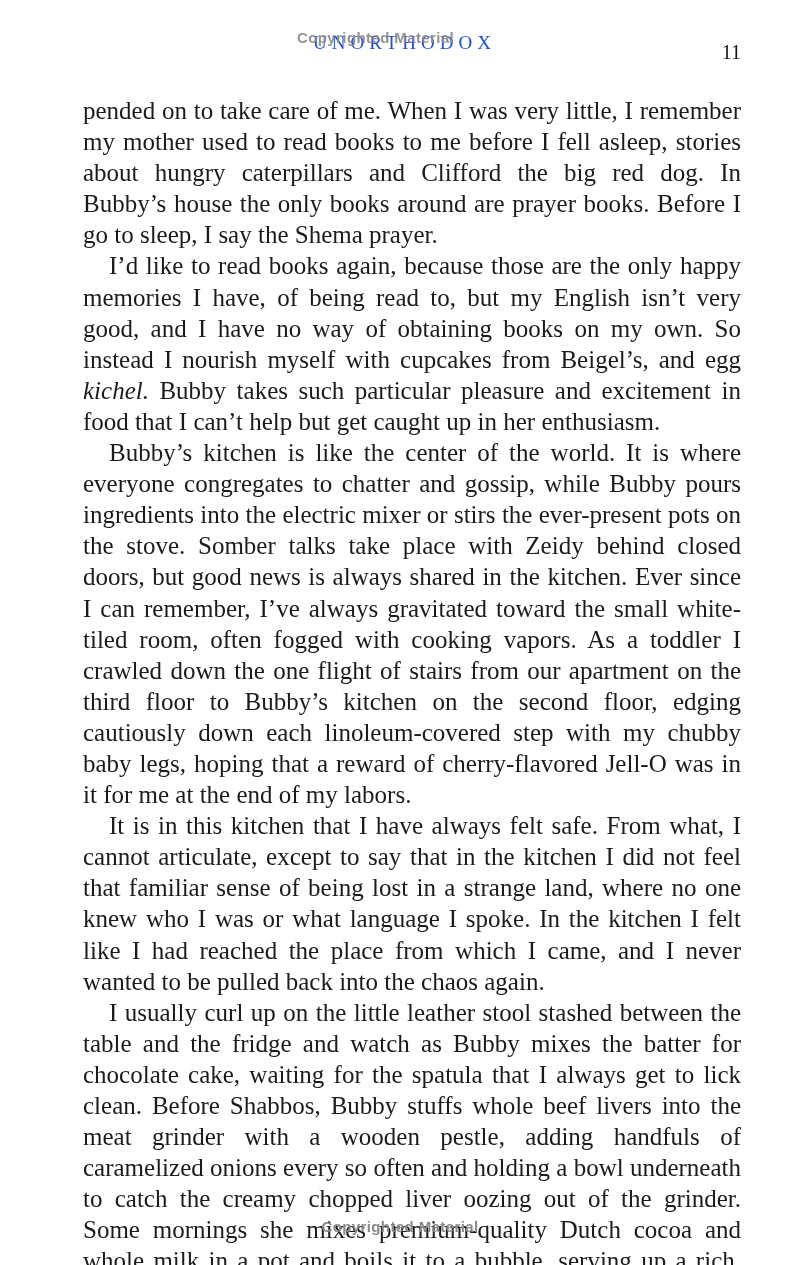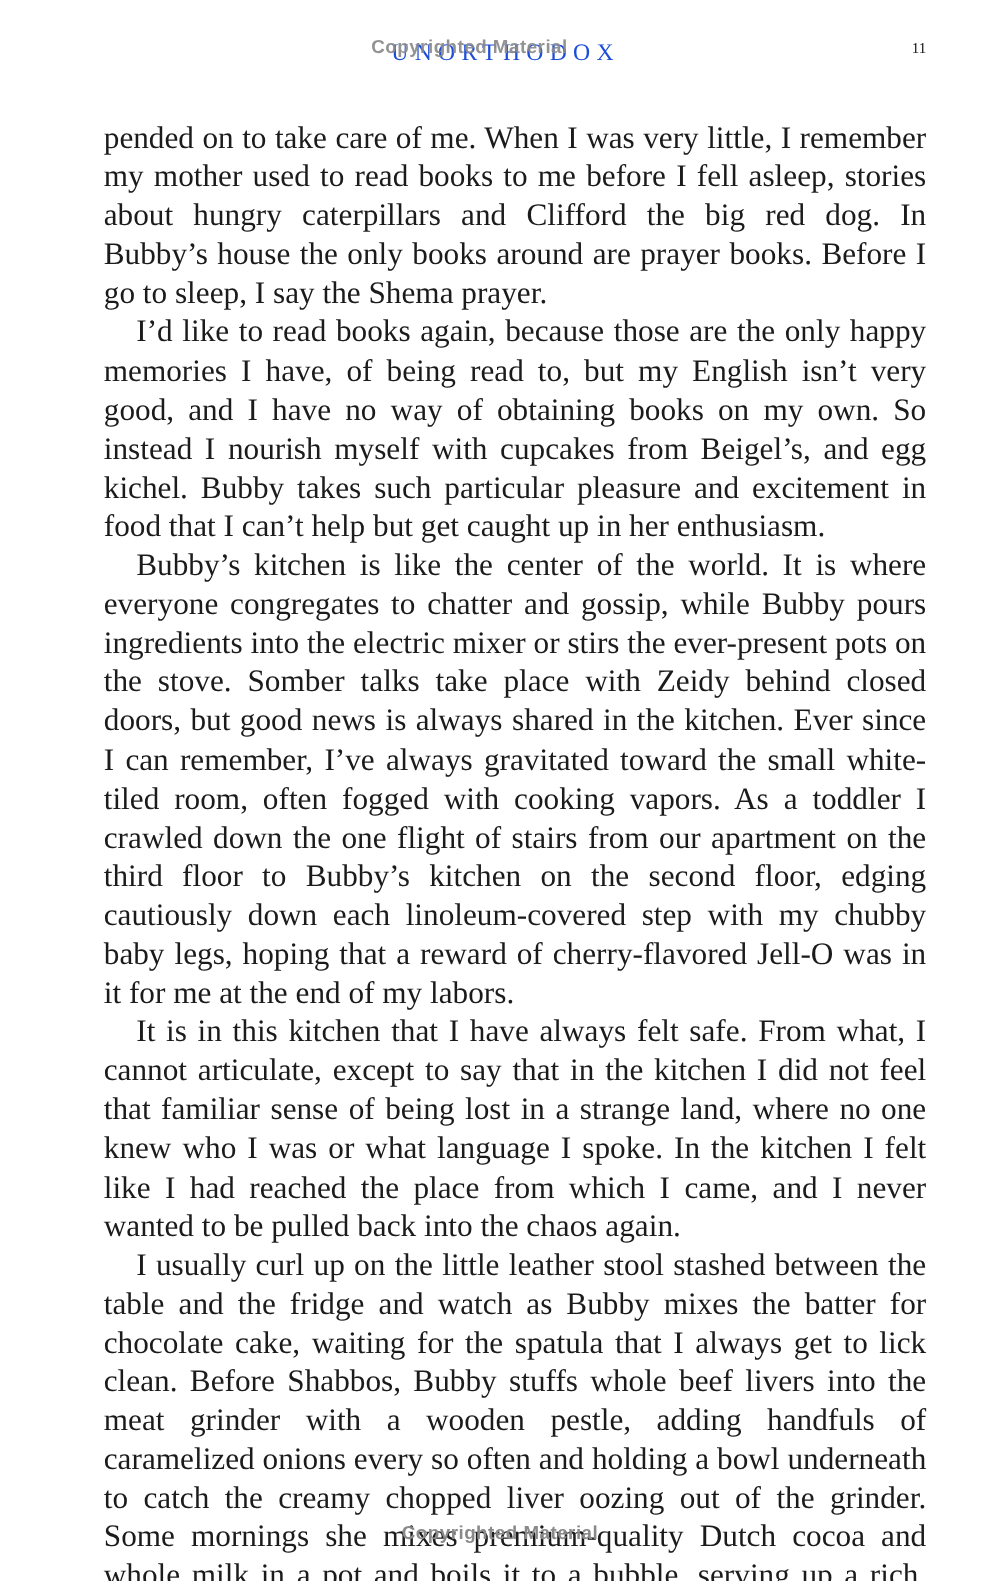--- a/index.html
+++ b/index.html
@@ -33,37 +33,37 @@
     font-family: "Liberation Sans", sans-serif;
     font-weight: bold;
     font-size: 15px; line-height: 1;
     letter-spacing: 0.4px;
     color: #8a8a8a;
     z-index: 2;
     opacity: 0.92;
     white-space: nowrap;
   }
   .page-number {
-    position: absolute; top: 32px; right: 59px;
-    font-size: 12px; line-height: 1;
+    position: absolute; top: 42px; right: 59px;
+    font-size: 20px; line-height: 1;
     color: #141414;
   }
 
   
   .body-text {
     position: absolute;
     top: 95px; left: 83px; width: 658px;
     font-size: 25px;
     line-height: 31.1px;
     text-align: justify;
     color: #1b1b1b;
   }
   .para { margin: 0; padding: 0; }
   .para.indent { text-indent: 26px; }
-  .italic { }
+  .italic { font-style: italic; }
 
   
   .footer-watermark {
     position: absolute; top: 1219px; left: 0; width: 100%;
     text-align: center;
     font-family: "Liberation Sans", sans-serif;
     font-weight: bold;
     font-size: 15px; line-height: 1;
     letter-spacing: 0.4px;
     color: #8a8a8a;

